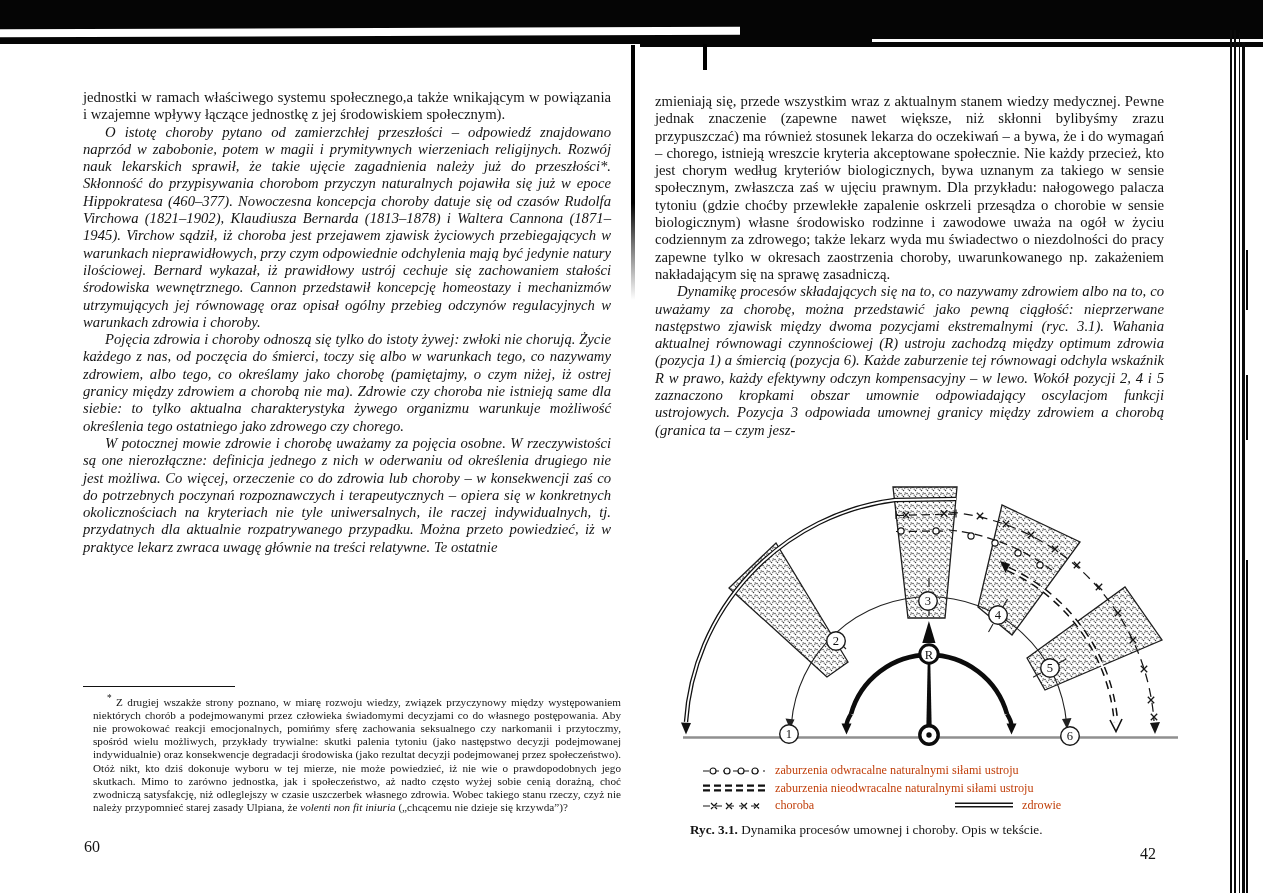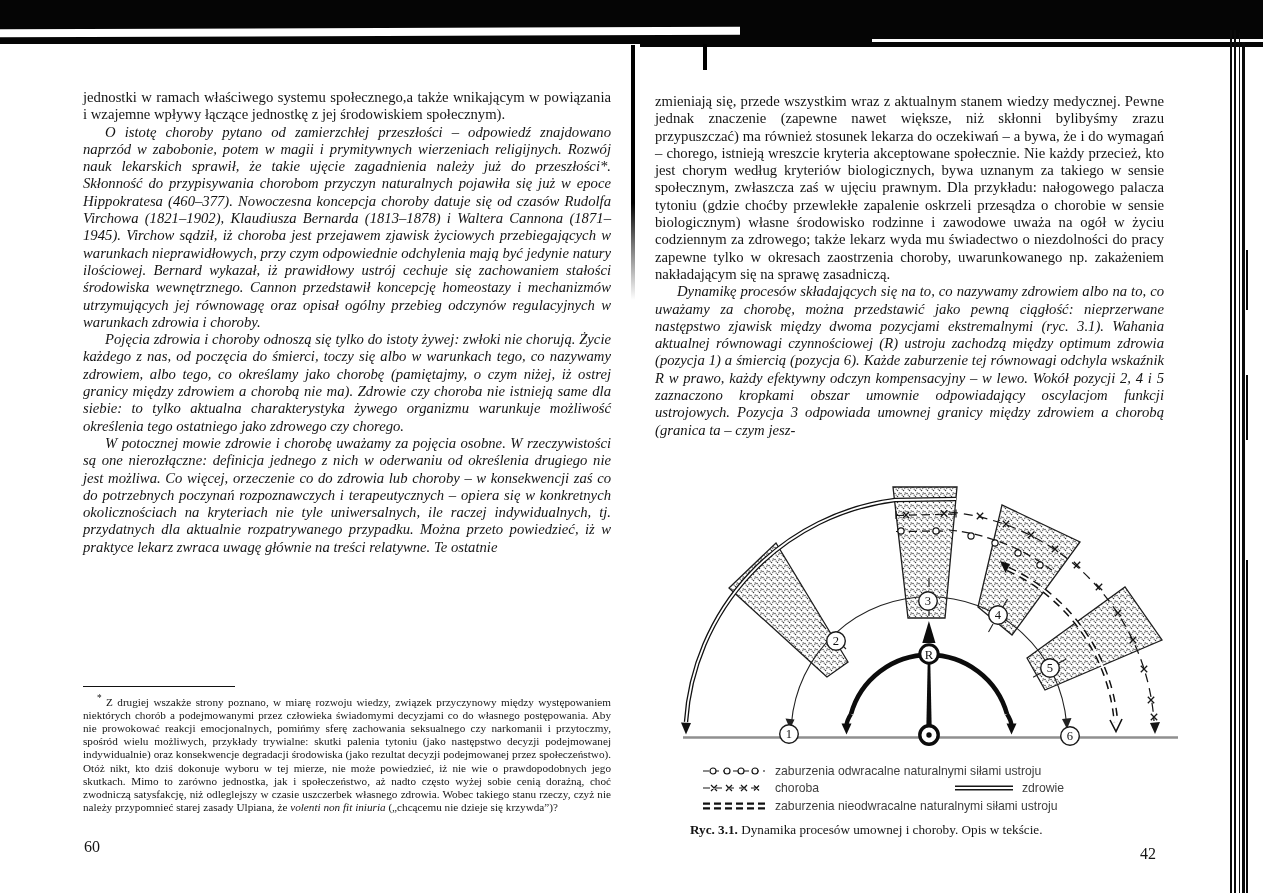--- a/index.html
+++ b/index.html
@@ -17,31 +17,31 @@
   .edge { position:absolute; background:#0a0a0a; }
 
   
   .col { position:absolute; text-align:justify; font-size:14.7px; line-height:17.3px; }
   .col-left  { left:83px;  top:89px; width:528px; }
   .col-right { left:655px; top:93px; width:509px; }
   .col p { margin:0; }
   .col p.ind { text-indent:22px;font-style:italic; }
 
   .fnrule { position:absolute; left:83px; top:686px; width:152px; border-top:1.6px solid #111; }
-  .footnote { position:absolute; left:83px; top:692px; width:528px; text-align:justify;
+  .footnote { position:absolute; left:93px; top:692px; width:528px; text-align:justify;
               font-size:11.2px; line-height:13.15px; text-indent:14px; }
   .footnote i { font-style:italic; }
   .pagenum { position:absolute; font-size:16px; }
   .pn-left  { left:84px;  top:838px; }
   .pn-right { left:1140px; top:845px; }
 
   
   .figsvg { position:absolute; left:660px; top:478px; }
-  .legend { position:absolute; left:702px; top:762px; width:480px; font-family:Liberation Sans, sans-serif;
-            font-size:12.2px; color:#404040; }
+  .legend { position:absolute; left:702px; top:762px; width:480px; font-family:Liberation Serif, serif;
+            font-size:12.2px; color:#c2410c; }
   .lrow { position:relative; height:17.6px; display:flex; align-items:center; }
   .lmark { margin-right:9px; flex:0 0 auto; }
   .zd-pair { position:absolute; left:253px; top:3px; }
   .zd-label { position:absolute; left:320px; top:1px; }
   .caption { position:absolute; left:672px; top:822px; width:520px; font-size:13.2px; }
   .caption b { font-weight:bold;margin-left:18px; }
 
   svg text.poslabel { font-family:"Liberation Serif", serif; font-size:12.6px; fill:#111; text-anchor:middle; }
 </style>
 </head>
@@ -190,34 +190,34 @@
       <line x1="1" y1="6" x2="63" y2="6" stroke="#161616" stroke-width="1.2" stroke-dasharray="6 4"></line>
       <circle cx="11" cy="6" r="3" fill="#fff" stroke="#161616" stroke-width="1.2"></circle>
       <circle cx="25" cy="6" r="3" fill="#fff" stroke="#161616" stroke-width="1.2"></circle>
       <circle cx="39" cy="6" r="3" fill="#fff" stroke="#161616" stroke-width="1.2"></circle>
       <circle cx="53" cy="6" r="3" fill="#fff" stroke="#161616" stroke-width="1.2"></circle>
     </svg>
     <span>zaburzenia odwracalne naturalnymi siłami ustroju</span>
   </div>
   <div class="lrow">
     <svg class="lmark" width="64" height="12">
+      <line x1="1" y1="6" x2="63" y2="6" stroke="#111" stroke-width="7" stroke-dasharray="7 4"></line>
+      <line x1="1" y1="6" x2="63" y2="6" stroke="#fff" stroke-width="2.6"></line>
+    </svg>
+    <span>zaburzenia nieodwracalne naturalnymi siłami ustroju</span>
+  </div>
+  <div class="lrow">
+    <svg class="lmark" width="64" height="12">
       <line x1="1" y1="6" x2="61" y2="6" stroke="#161616" stroke-width="1.2" stroke-dasharray="7 5"></line>
       <path d="M9,3 L15,9 M9,9 L15,3 M24,3 L30,9 M24,9 L30,3 M39,3 L45,9 M39,9 L45,3 M52,3.5 L57,8.5 M52,8.5 L57,3.5" stroke="#161616" stroke-width="1.2" fill="none"></path>
     </svg>
     <span>choroba</span>
     <svg class="zd-pair" width="60" height="10">
       <line x1="0" y1="3.2" x2="58" y2="3.2" stroke="#161616" stroke-width="1.5"></line>
       <line x1="0" y1="6.8" x2="58" y2="6.8" stroke="#161616" stroke-width="1.5"></line>
     </svg>
     <span class="zd-label">zdrowie</span>
   </div>
-  <div class="lrow">
-    <svg class="lmark" width="64" height="12">
-      <line x1="1" y1="6" x2="63" y2="6" stroke="#111" stroke-width="7" stroke-dasharray="7 4"></line>
-      <line x1="1" y1="6" x2="63" y2="6" stroke="#fff" stroke-width="2.6"></line>
-    </svg>
-    <span>zaburzenia nieodwracalne naturalnymi siłami ustroju</span>
-  </div>
 </div>
 
 <div class="caption"><b>Ryc. 3.1.</b><span> Dynamika procesów umownej i choroby. Opis w tekście.</span></div>
 
 <div class="pagenum pn-right">42</div>
 
 </body></html>

